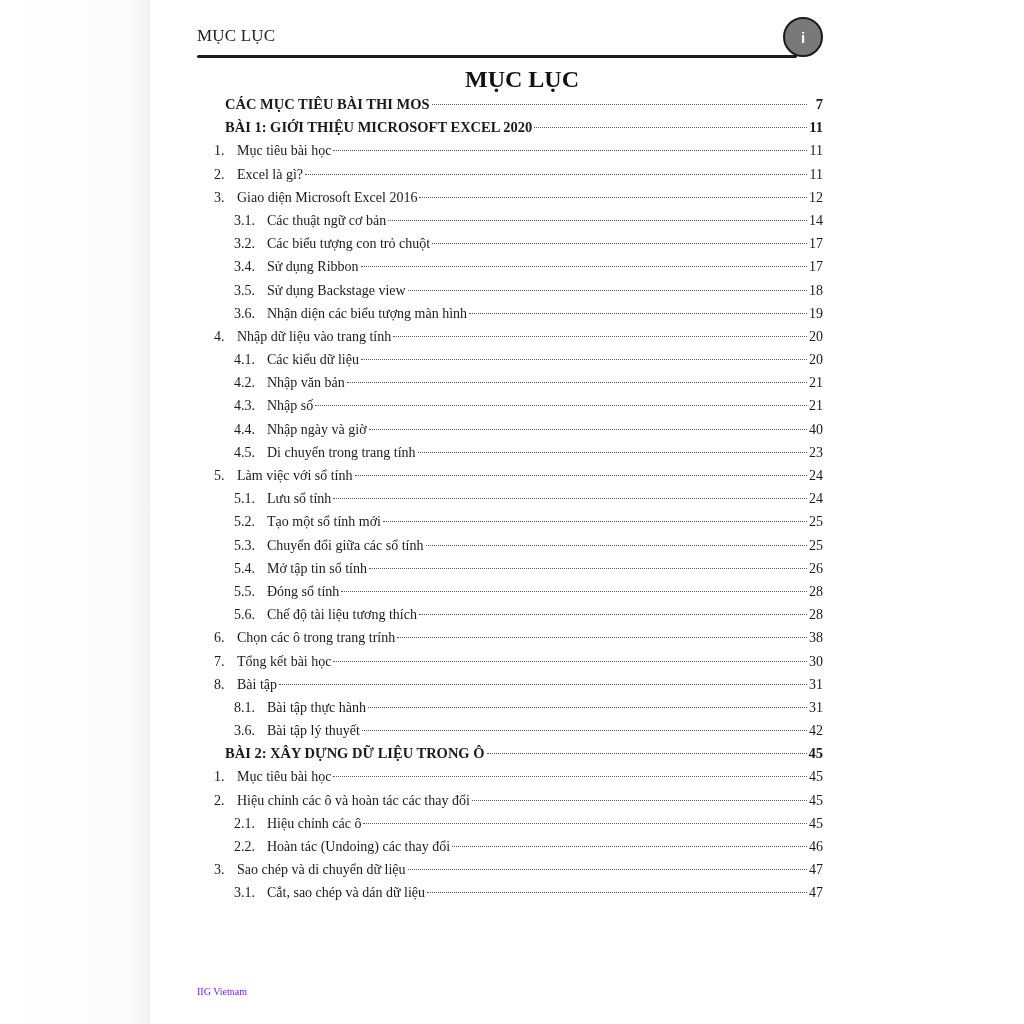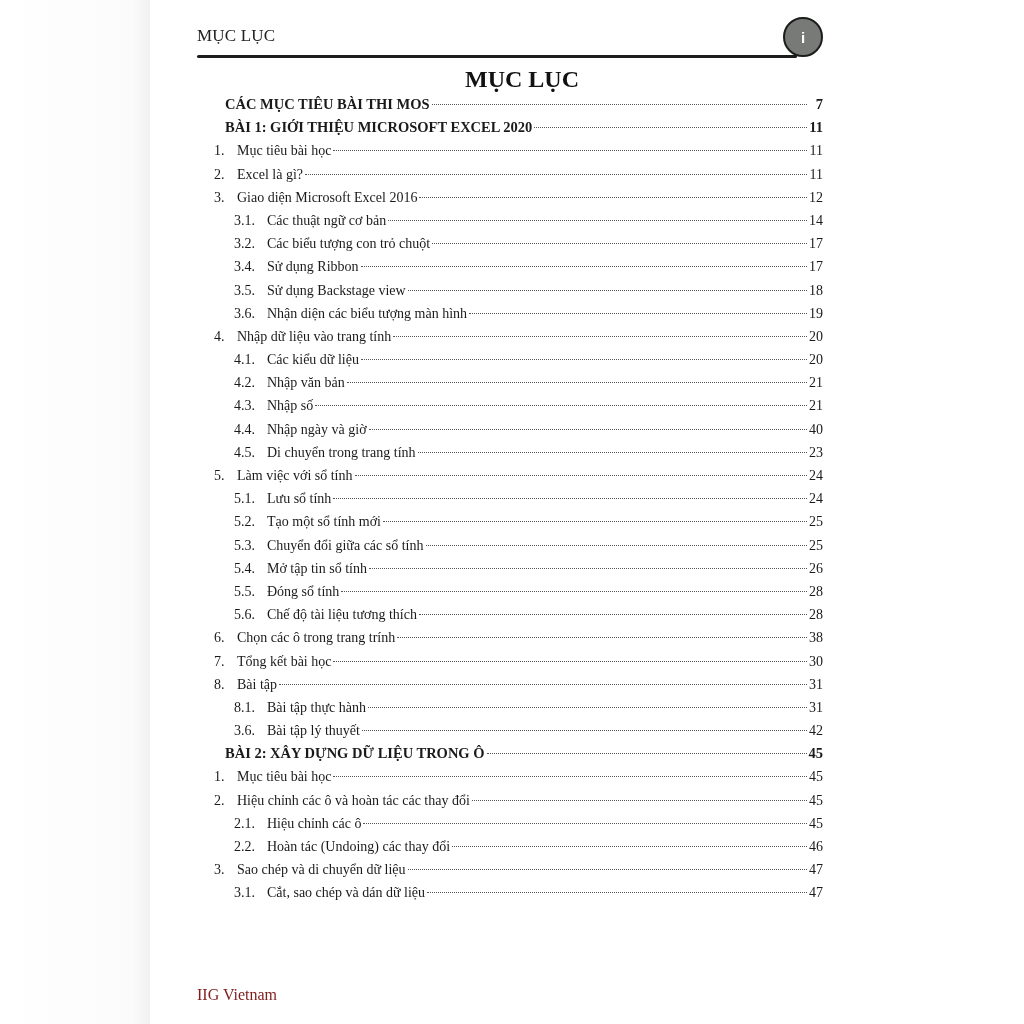--- a/index.html
+++ b/index.html
@@ -48,21 +48,21 @@
   .l1 .num { width: 23px; }
   .l2 .num { width: 33px; }
   .label { }
   .dots {
     flex: 1; margin: 0 2px 0 2px; height: 1px;
     border-bottom: 1.5px dotted #555; position: relative; top: -4px;
   }
   .page { min-width: 14px; text-align: right; }
   .footer {
     position: absolute; left: 197px; top: 986px;
-    font-size: 16px; color: #7f1d1d;
+    font-size: 10px; color: #6d28d9;
   }
 </style>
 </head>
 <body>
 
 <div class="page-shadow"></div>
 
 <div class="running-head">MỤC LỤC</div>
 <div class="head-rule"></div>
 <div class="page-badge">i</div>

